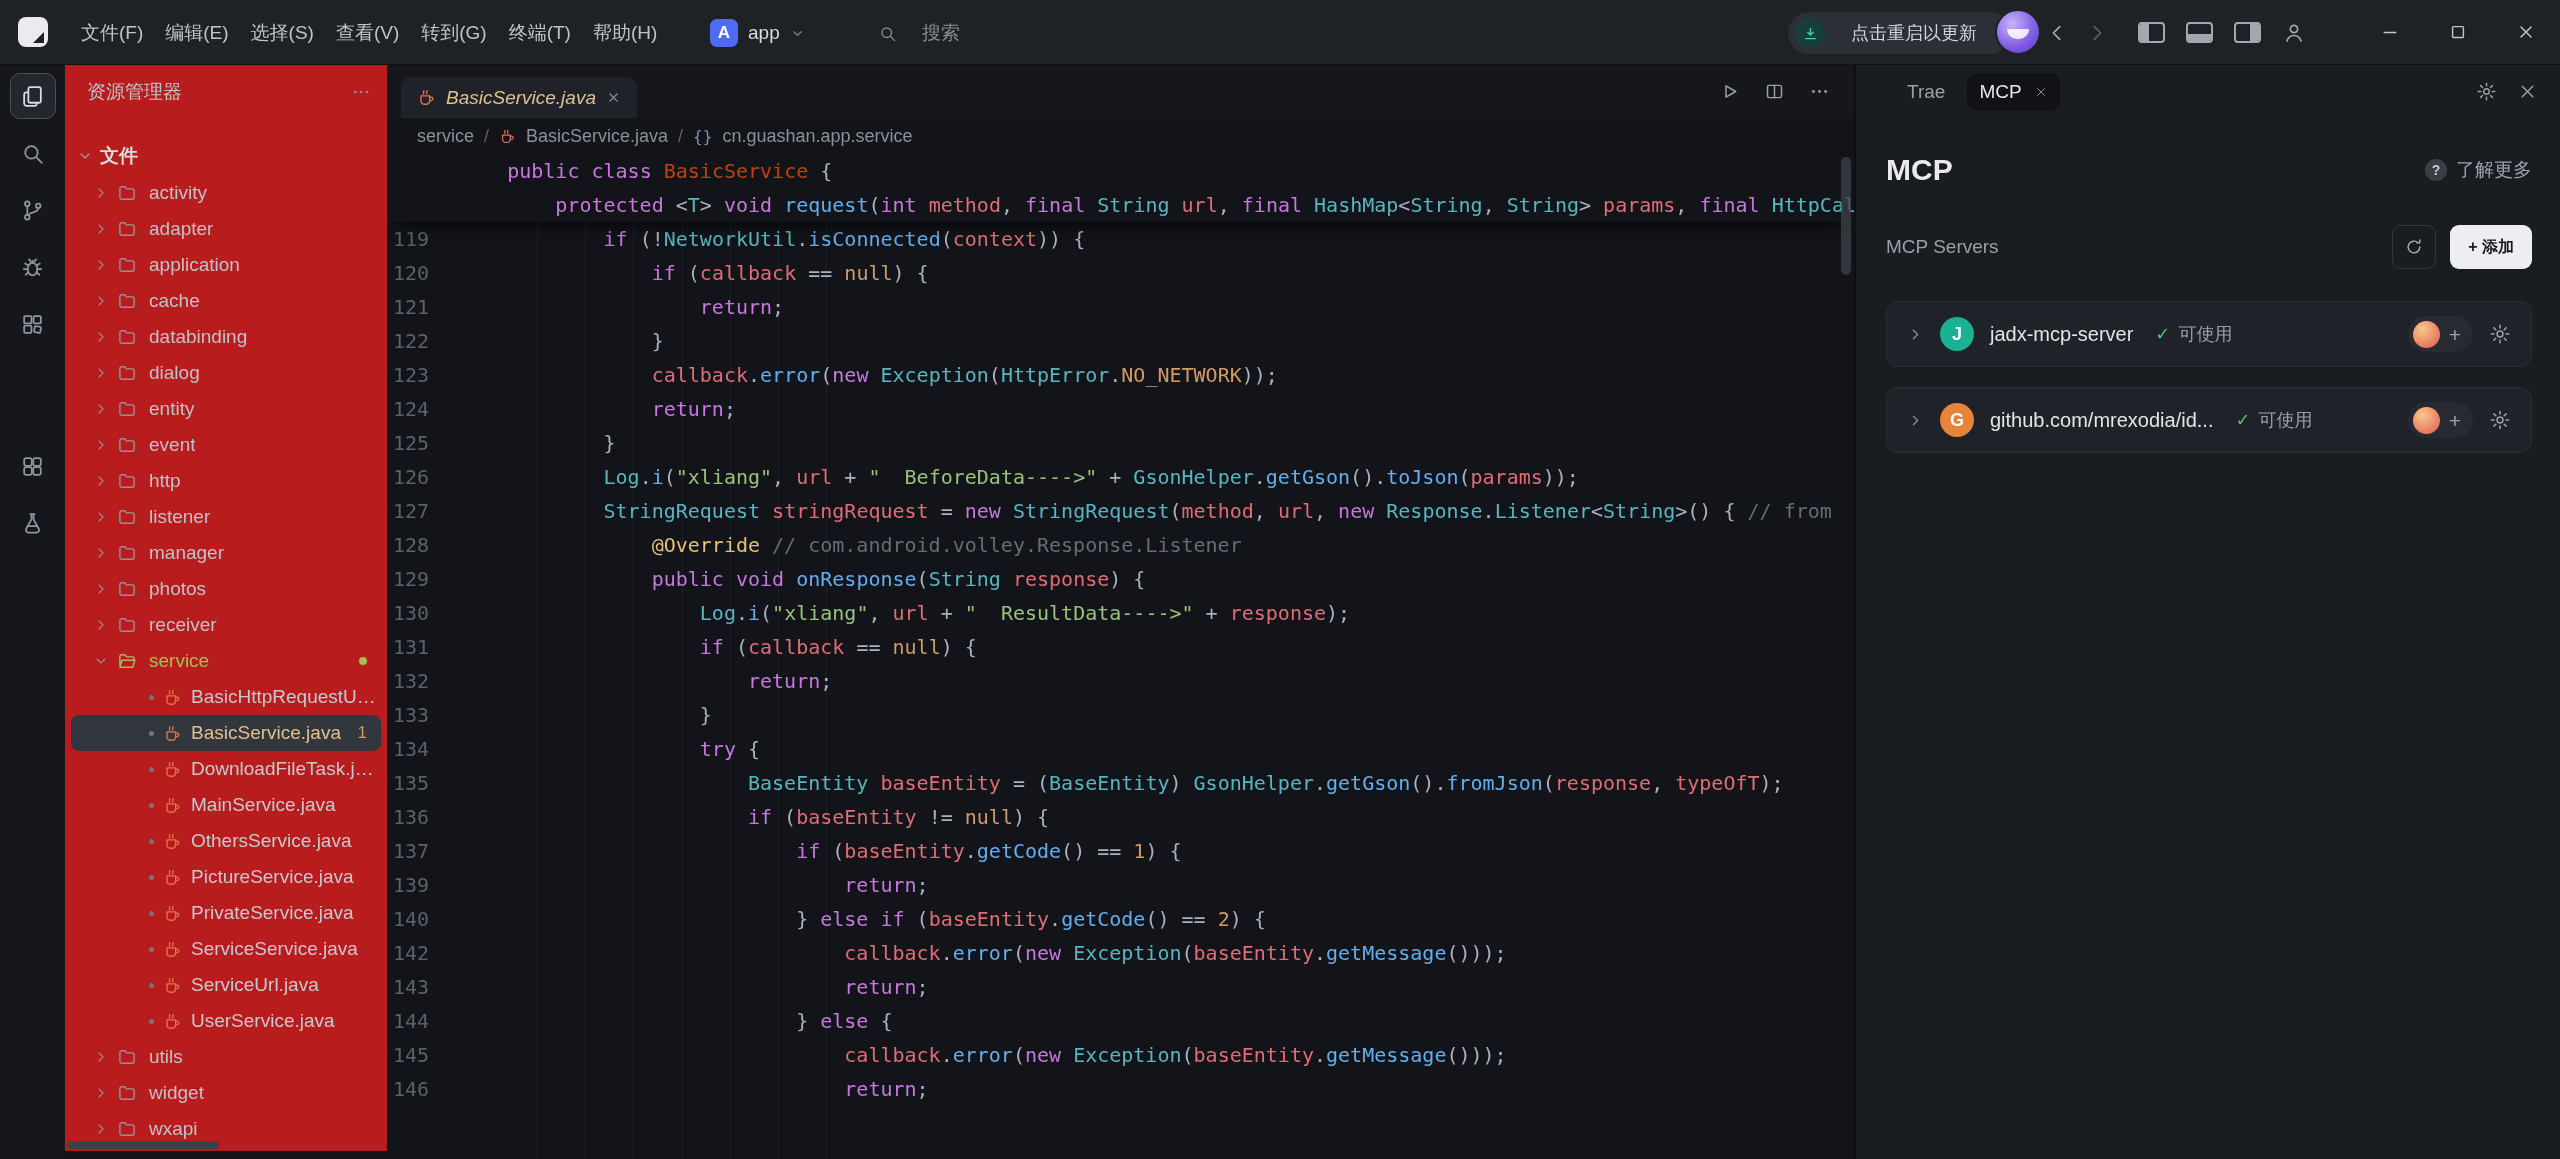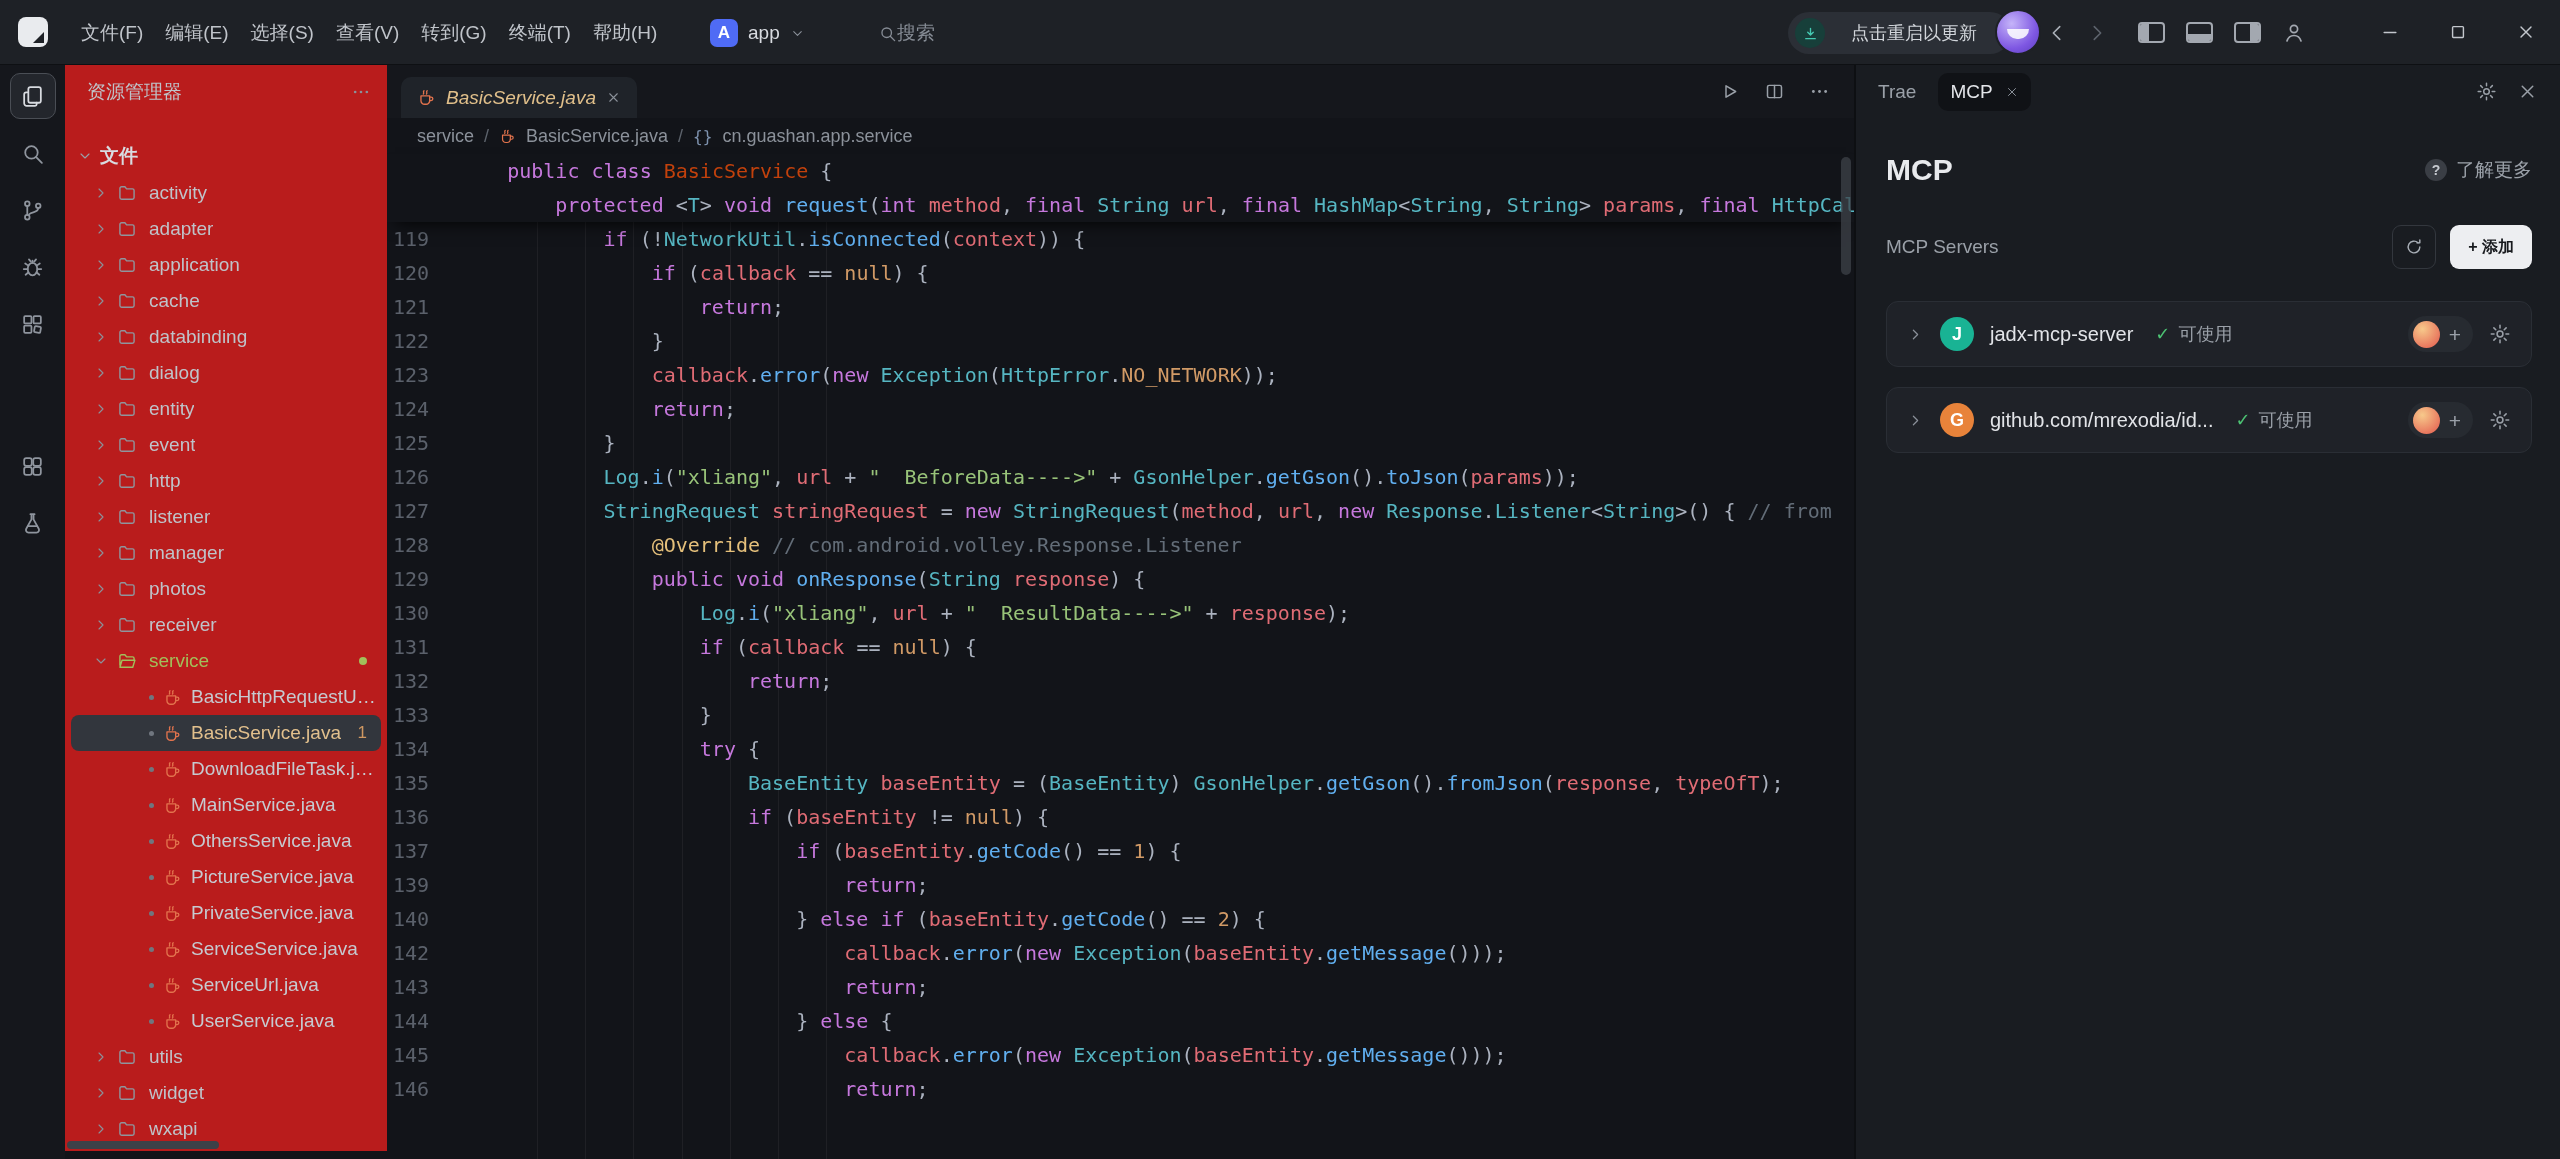--- a/index.html
+++ b/index.html
@@ -13,21 +13,21 @@
   
   .titlebar{position:absolute;left:0;top:0;width:2560px;height:65px;background:#1e2126;border-bottom:1px solid #0e1013}
   .logo{position:absolute;left:18px;top:17px;width:30px;height:30px;border-radius:8px;background:#e9ebee;overflow:hidden}
   .logo::after{content:"";position:absolute;right:4px;bottom:4px;width:0;height:0;border-left:11px solid transparent;border-bottom:11px solid #1e2126}
   .menubar{position:absolute;left:70px;top:0;height:65px;display:flex;align-items:center}
   .menu-item{padding:0 11px;font-size:19px;color:#c0c4ca;line-height:65px;white-space:nowrap}
   .workspace{position:absolute;left:700px;top:13px;height:40px;display:flex;align-items:center;gap:10px;padding:0 10px;border-radius:9px}
   .ws-badge{width:28px;height:28px;border-radius:7px;background:#4f6bf5;color:#fff;font-size:17px;font-weight:700;display:flex;align-items:center;justify-content:center}
   .ws-name{font-size:19px;color:#d8dbe0}
   .ws-chev svg{width:15px;height:15px;color:#8b919a}
-  .tb-search{position:absolute;left:878px;top:13px;height:40px;display:flex;align-items:center;gap:0;color:#868c95;font-size:19px}
+  .tb-search{position:absolute;left:878px;top:13px;height:40px;display:flex;align-items:center;gap:25px;color:#868c95;font-size:19px}
   .tb-search svg{width:19px;height:19px}
   .update-pill{position:absolute;left:1788px;top:12px;height:42px;border-radius:21px;background:#2b2f36;display:flex;align-items:center;gap:26px;padding:0 34px 0 7px;color:#d2d6db;font-size:18px;white-space:nowrap}
   .dl-badge{width:30px;height:30px;border-radius:50%;background:#173f3a;color:#45c9b2;display:flex;align-items:center;justify-content:center}
   .dl-badge svg{width:19px;height:19px}
   .avatar{position:absolute;left:1995px;top:9px;width:46px;height:46px;border-radius:50%;border:2px solid #1e2126;
           background:radial-gradient(circle at 35% 30%,#c5b4f9,#7e57e2 62%,#5a3dbd)}
   .avatar::after{content:"";position:absolute;left:10px;top:18px;width:22px;height:10px;border-radius:0 0 11px 11px;background:rgba(255,255,255,.85)}
   .nav-arrows{position:absolute;left:2046px;top:0;height:65px;display:flex;align-items:center;gap:18px}
   .nav-arrows svg{width:22px;height:22px}
   .nav-back{color:#aab0b8}.nav-fwd{color:#5d636c}
@@ -95,21 +95,21 @@
   .guide{position:absolute;top:68px;bottom:0;width:1px;background:rgba(255,255,255,.055);z-index:1}
   .tok-kw{color:#c678dd}.tok-ty{color:#56b6c2}.tok-cl{color:#c2410c}.tok-fn{color:#61afef}
   .tok-st{color:#98c379}.tok-va{color:#e06c75}.tok-nu{color:#d19a66}.tok-cm{color:#636d78}
   .tok-an{color:#e5c07b}.tok-pl{color:#abb2bf}
   .vscroll{position:absolute;right:3px;top:92px;width:10px;height:118px;border-radius:5px;background:#3d4148;opacity:.75;z-index:6}
 
   .splitter{position:absolute;left:1854px;top:65px;width:2px;bottom:0;background:#0d0f12}
 
   
   .panel{position:absolute;left:1856px;top:65px;right:0;bottom:0;background:#191c21}
-  .panel-tabs{position:absolute;top:0;left:0;right:0;height:53px;display:flex;align-items:center;padding-left:10px;gap:10px}
+  .panel-tabs{position:absolute;top:0;left:0;right:0;height:53px;display:flex;align-items:center;padding-left:39px;gap:10px}
   .ptab{font-size:19px;color:#9aa0a8;padding:8px 12px}
   .ptab.active{background:#101216;border-radius:10px;color:#e4e6ea;display:flex;align-items:center;gap:12px}
   .ptab.active .svgi svg{width:14px;height:14px;color:#8b919a}
   .panel-tab-actions{position:absolute;right:22px;top:0;height:53px;display:flex;align-items:center;gap:20px;color:#9aa0a8}
   .panel-tab-actions svg{width:21px;height:21px}
   .panel-title-row{position:absolute;top:88px;left:30px;right:28px;display:flex;align-items:center;justify-content:space-between}
   .panel-title-row h1{font-size:30px;margin:0;color:#e8eaed;font-weight:700}
   .help{display:flex;gap:9px;align-items:center;color:#9aa0a8;font-size:19px}
   .help .q{width:22px;height:22px;border-radius:50%;background:#3a3e45;color:#c6cad0;font-size:14px;display:flex;align-items:center;justify-content:center;font-weight:700}
   .servers-row{position:absolute;top:160px;left:30px;right:28px;display:flex;align-items:center;justify-content:space-between;color:#9aa0a8;font-size:19px}

